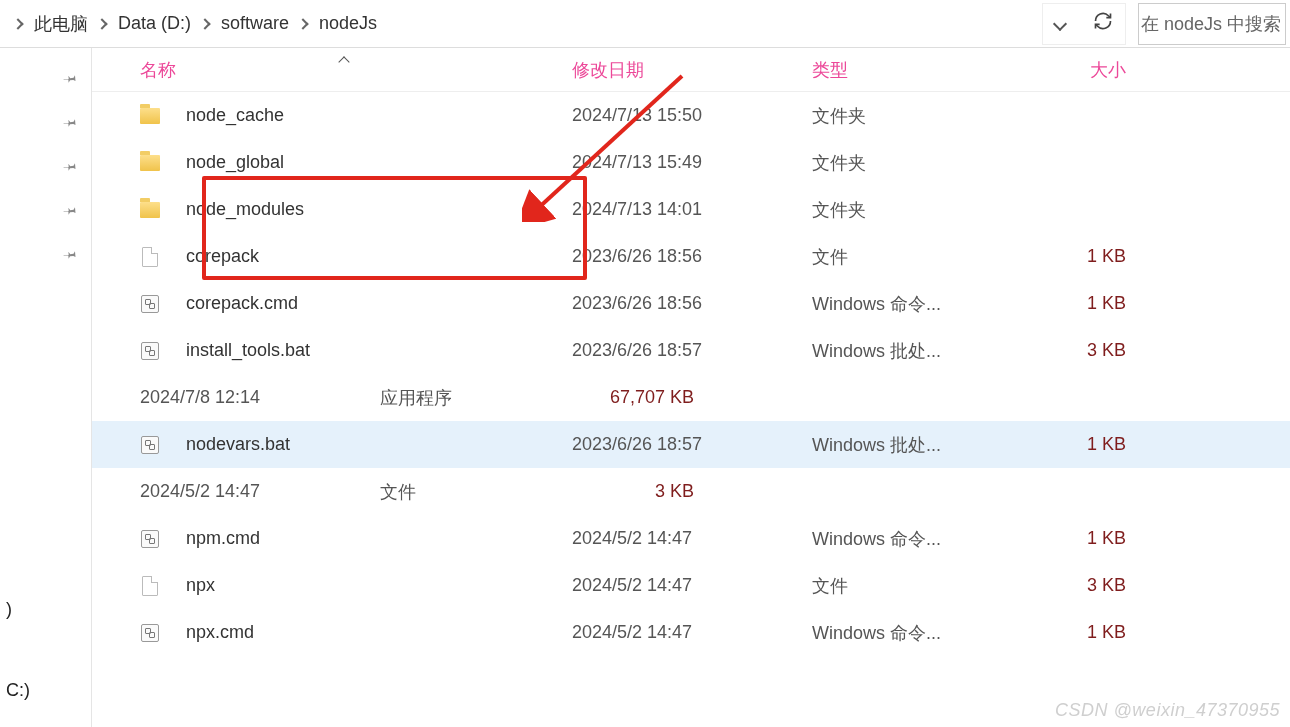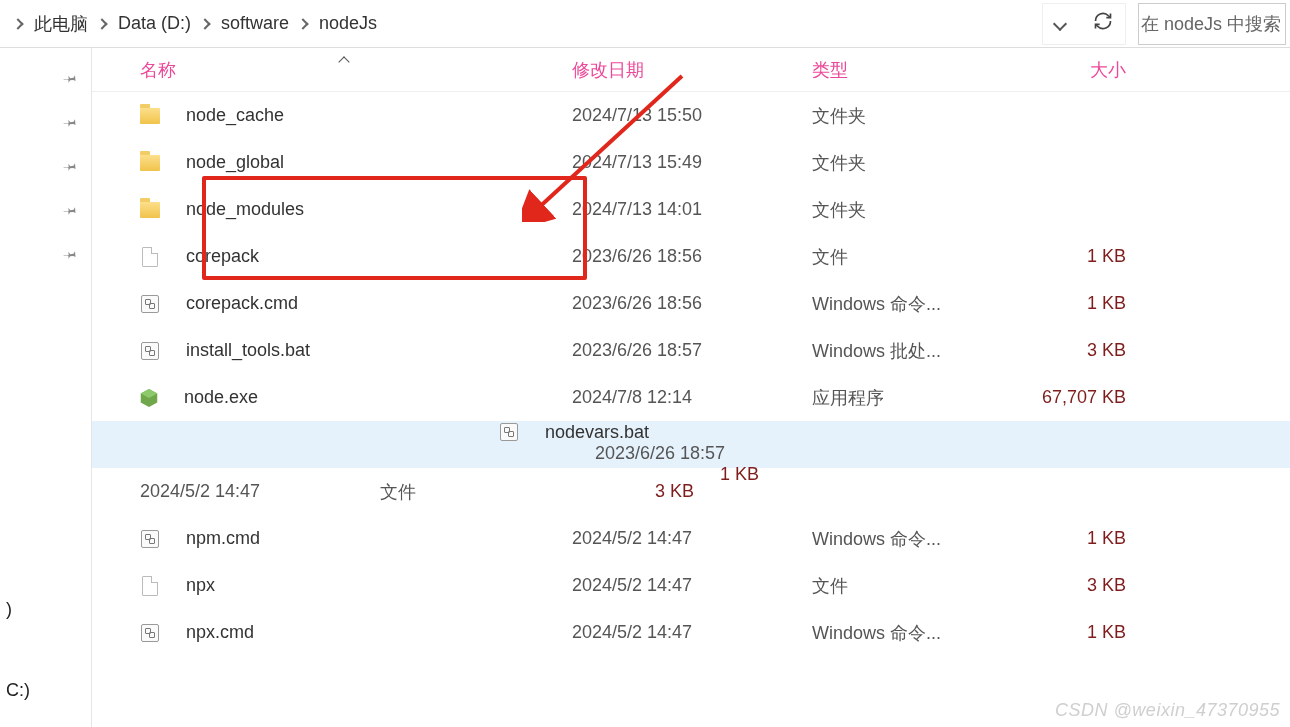--- a/index.html
+++ b/index.html
@@ -130,21 +130,21 @@
   .col-size { width: 128px; text-align: right; padding-right: 20px;}
 
   .rows { }
   .row {
     display: flex;
     align-items: center;
     height: 47px;
     padding-left: 48px;
     cursor: pointer;
   }
-  .row.sel { background: #e5f1fb; flex-direction: column; }
+  .row.sel { background: #e5f1fb; }
   .row .c-name { width: 432px; display: flex; align-items: center; gap: 26px; }
   .row .c-date { width: 240px; color: #555; }
   .row .c-type { width: 206px; color: #555; white-space: nowrap; overflow: hidden; text-overflow: ellipsis; }
   .row .c-size { width: 128px; color: #7f1d1d; text-align: right; padding-right: 20px;}
 
   .ico { width: 20px; height: 22px; display: inline-flex; align-items: center; justify-content: center; }
   .ico-folder {
     width: 22px; height: 16px;
     background: linear-gradient(#fddf8b,#f0c34b);
     border-radius: 1px;
@@ -347,29 +347,20 @@
             <span class="ico">
               <span class="ico-cmd"></span>
             </span>
             <span>install_tools.bat</span>
           </div>
           <div class="c-date">2023/6/26 18:57</div>
           <div class="c-type">Windows 批处...</div>
           <div class="c-size">3 KB</div>
         </div>
         <div class="row">
-          <div class="c-name">
-            <span class="ico ico-exe-node">
-              <svg viewBox="0 0 24 26">
-                <polygon points="12,1 23,7 23,19 12,25 1,19 1,7" fill="#6fa74a"></polygon>
-                <polygon points="12,1 23,7 12,13 1,7" fill="#8cc96b"></polygon>
-              </svg>
-            </span>
-            <span>node.exe</span>
-          </div>
           <div class="c-date">2024/7/8 12:14</div>
           <div class="c-type">应用程序</div>
           <div class="c-size">67,707 KB</div>
         </div>
         <div class="row sel">
           <div class="c-name">
             <span class="ico">
               <span class="ico-cmd"></span>
             </span>
             <span>nodevars.bat</span>

